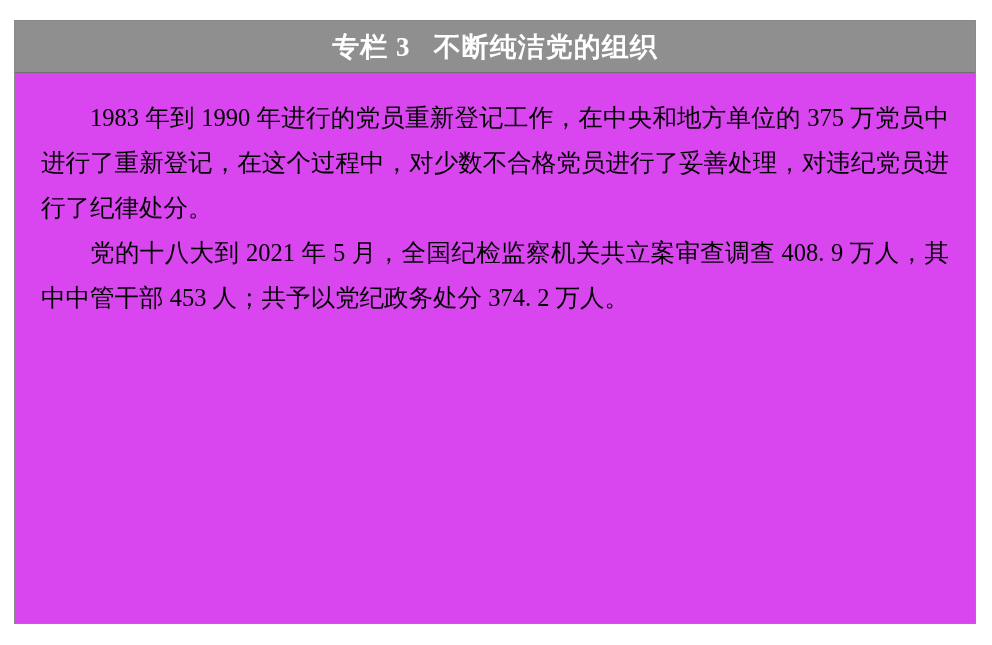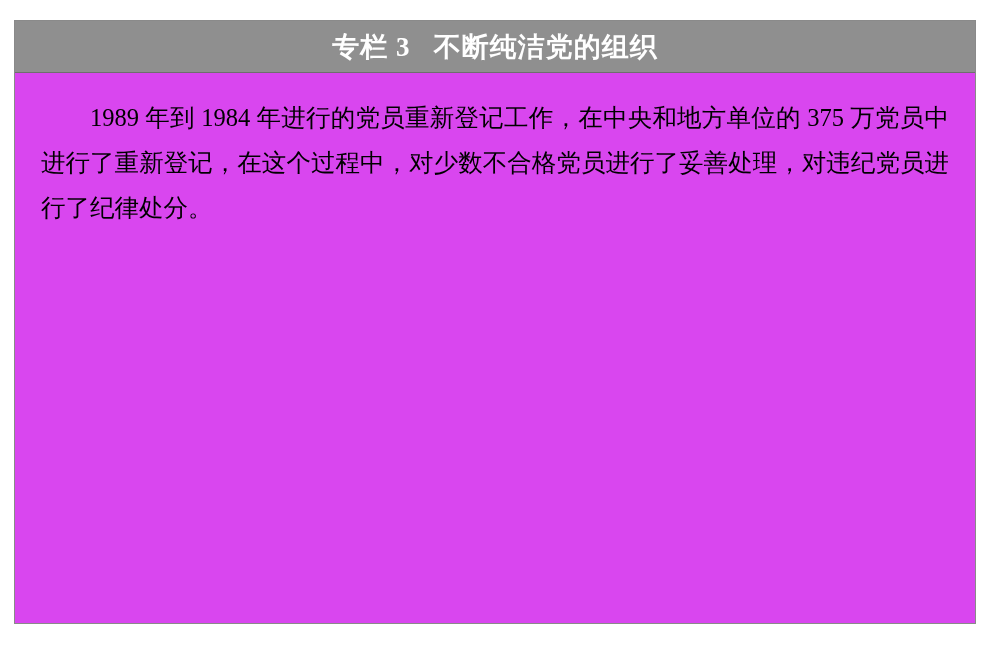--- a/index.html
+++ b/index.html
@@ -57,15 +57,16 @@
   }
 </style>
 </head>
 <body>
 
 <div class="box">
   <div class="box-header">
     <div class="box-title">专栏 3   不断纯洁党的组织</div>
   </div>
   <div class="box-body">
-    <p class="para">1989 年到 1984 年进行的党员重新登记工作，在中央和地方单位的 375 万党员中进行了重新登记，在这个过程中，对少数不合格党员进行了妥善处理，对违纪党员进行了纪律处分。</p>
+    <p class="para">1983 年到 1990 年进行的党员重新登记工作，在中央和地方单位的 375 万党员中进行了重新登记，在这个过程中，对少数不合格党员进行了妥善处理，对违纪党员进行了纪律处分。</p>
+    <p class="para">党的十八大到 2021 年 5 月，全国纪检监察机关共立案审查调查 408. 9 万人，其中中管干部 453 人；共予以党纪政务处分 374. 2 万人。</p>
   </div>
 </div>
 
 </body></html>

